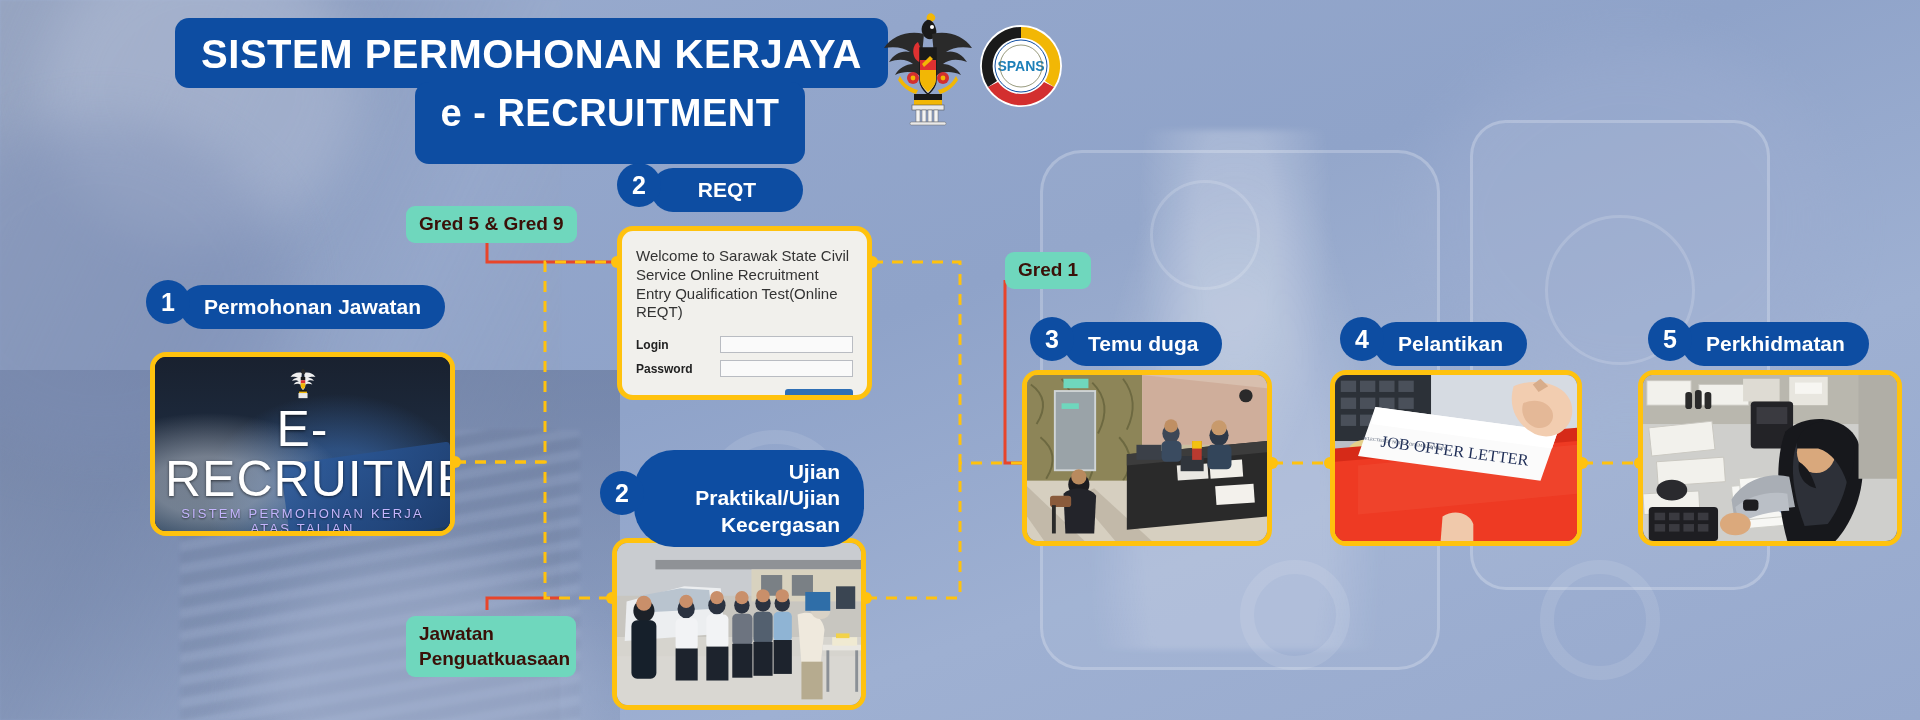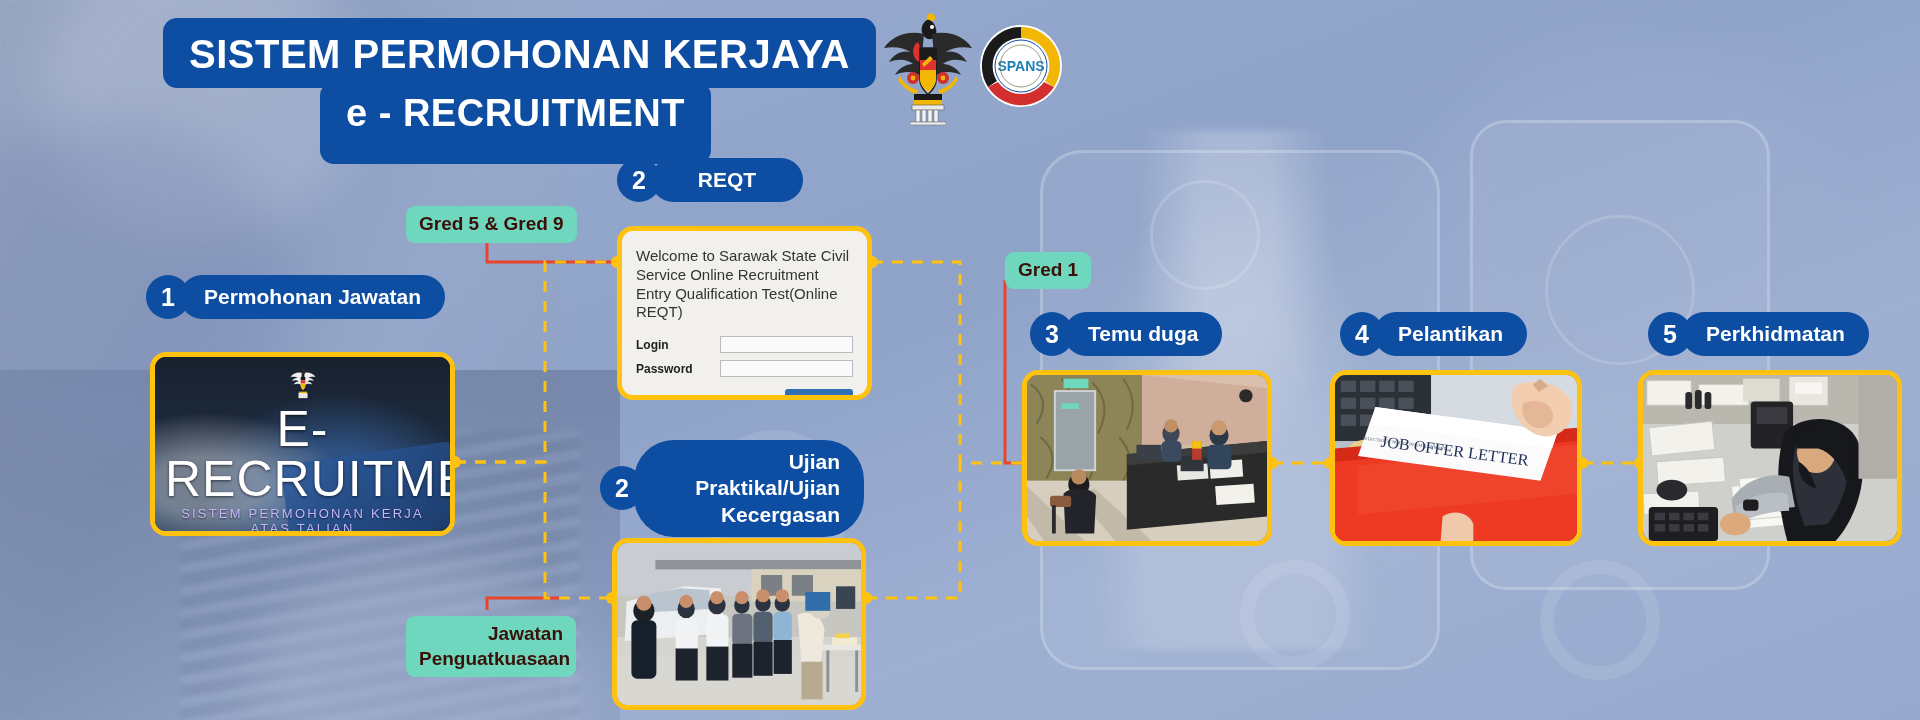--- a/index.html
+++ b/index.html
@@ -44,21 +44,21 @@
     position:absolute; left:180px; top:430px; width:400px; height:300px;
     background:repeating-linear-gradient(170deg, rgba(255,255,255,.07) 0 10px, rgba(0,0,0,.05) 10px 22px);
     filter:blur(2px); opacity:.8;
   }
   .bg-gear{
     position:absolute; border-radius:50%;
     border:14px solid rgba(255,255,255,.10);
   }
 
   
-  .title-wrap{ position:absolute; left:0; top:18px; width:900px; }
+  .title-wrap{ position:absolute; left:0; top:18px; width:900px;text-align:center; }
   .title-l1, .title-l2{
     display:inline-block; background:#0d4da2; color:#fff;
     font-weight:bold; letter-spacing:.5px; line-height:1;
   }
   .title-l1{
     font-size:40px; padding:16px 26px 14px 26px;
     border-radius:14px; margin-left:163px;
   }
   .title-l2{
     font-size:38px; padding:12px 26px 32px 26px;
@@ -71,28 +71,28 @@
   .pill-group{ position:absolute; display:flex; align-items:center; }
   .step-num{
     width:44px; height:44px; border-radius:50%;
     background:#0d4da2; color:#fff; font-size:25px; font-weight:bold;
     display:flex; align-items:center; justify-content:center;
     margin-right:-10px; z-index:2; position:relative;
   }
   .pill{
     background:#0d4da2; color:#fff; border-radius:40px;
     padding:9px 24px; font-size:21px; font-weight:bold;
-    text-align:center; line-height:1.25; z-index:1;
+    text-align:center; line-height:1.25; z-index:1;margin-top:10px;
   }
 
   
   .tag{
     position:absolute; background:#6fd7bd; color:#3a1008;
     border-radius:9px; padding:6px 13px; font-size:19px; font-weight:bold;
-    line-height:1.3; text-align:right; white-space:nowrap;
+    line-height:1.3; text-align:left; white-space:nowrap;
   }
 
   
   .card{
     position:absolute; border:5px solid #ffc20e; border-radius:16px;
     overflow:hidden; background:#25303f;
   }
 
   
   .reqt{ background:#f1f0ec; padding:16px 14px 10px 14px; }

